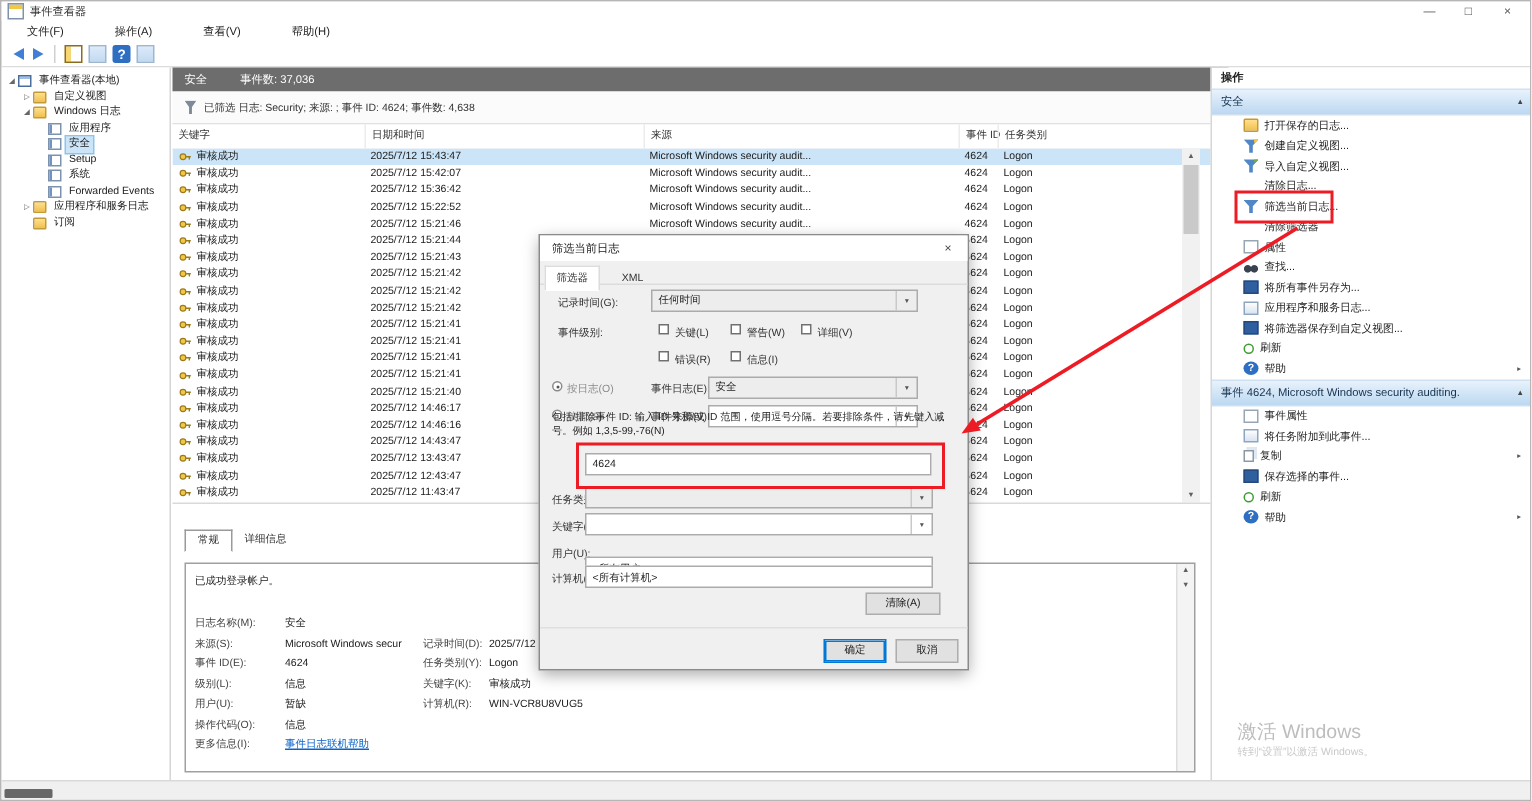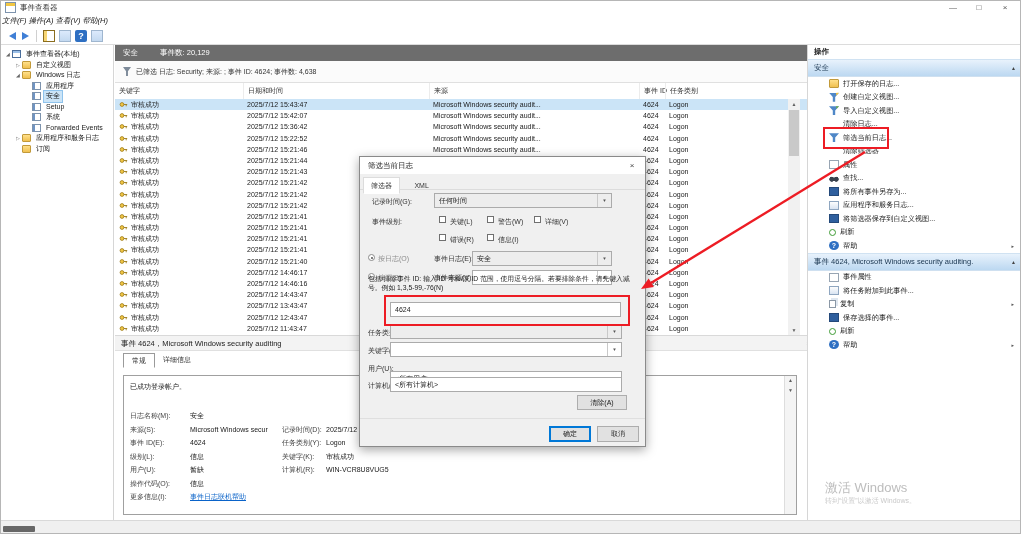--- a/index.html
+++ b/index.html
@@ -7,21 +7,21 @@
   #app{position:relative;width:1021px;height:534px;background:#fff;overflow:hidden;
        border:1px solid #b6b6b6;box-sizing:border-box;}
   
   .titlebar{position:absolute;left:0;top:0;width:100%;height:13px;background:#fff;display:flex;align-items:center;}
   .appicon{width:9px;height:9px;margin-left:4px;border:1px solid #7d93ad;
            background:linear-gradient(180deg,#f2c744 30%,#fff 30%);}
   .title-text{font-size:7.5px;color:#333;margin-left:4px;}
   .wctrls{position:absolute;right:2px;top:0;height:13px;display:flex;}
   .wbtn{width:26px;height:13px;text-align:center;font-size:8px;line-height:13px;color:#555;}
   .menubar{position:absolute;left:0;top:13px;width:100%;height:13px;display:flex;align-items:center;}
-  .mitem{font-size:7.5px;color:#222;padding:0 1px;font-style:italic;}
+  .mitem{font-size:7.5px;color:#222;padding:0 17px;}
   .toolbar{position:absolute;left:0;top:26px;width:100%;height:18px;border-bottom:1px solid #dcdcdc;
            display:flex;align-items:center;padding-left:5px;box-sizing:border-box;}
   .arr{width:0;height:0;margin:0 3px;}
   .arr-left{border-top:4px solid transparent;border-bottom:4px solid transparent;border-right:7px solid #3f7fd6;}
   .arr-right{border-top:4px solid transparent;border-bottom:4px solid transparent;border-left:7px solid #3f7fd6;}
   .tsep{width:1px;height:12px;background:#d0d0d0;margin:0 4px;}
   .tb-i{width:12px;height:12px;margin:0 2px;display:inline-block;box-sizing:border-box;}
   .tb-doc{border:1px solid #8a6d1f;background:linear-gradient(90deg,#f7d674 32%,#fff 32%);}
   .tb-grid{border:1px solid #9fb6cf;background:linear-gradient(#dceafc,#c3d9f0);}
   .tb-help{background:#2e6fc2;border-radius:2px;color:#fff;font-size:9px;font-weight:bold;text-align:center;line-height:12px;}
@@ -217,21 +217,21 @@
       </div>
       <div class="trow" style="padding-left: 13px;">
         <span class="exp"></span>
         <span class="ti ti-folder"></span>
         <span class="tlabel">订阅</span>
       </div>
     </div>
 
   <div class="pane-title">
     <span>安全</span>
-    <span class="cnt">事件数: 20,129</span>
+    <span class="cnt">事件数: 37,036</span>
   </div>
   <div class="filterbar">
     <span class="funnel"></span>
     <span>已筛选 日志: Security; 来源: ; 事件 ID: 4624; 事件数: 4,638</span>
   </div>
   <div class="lheader">
     <span>关键字</span>
     <span>日期和时间</span>
     <span>来源</span>
     <span>事件 ID</span>
@@ -555,24 +555,20 @@
       </div>
     </div>
   <div class="vscroll">
     <span class="sa" style="top:0;">▲</span>
     <span class="thumb"></span>
     <span class="sa" style="bottom:0;">▼</span>
   </div>
   <div class="splitter"></div>
 
   <div class="details">
-    <div class="dheader">
-      <span>事件 4624，Microsoft Windows security auditing</span>
-      <span class="dclose">×</span>
-    </div>
     <div class="dtabs">
       <span class="dtab2 active">常规</span>
       <span class="dtab2">详细信息</span>
     </div>
     <div class="dbox">
       <div class="ddesc">已成功登录帐户。</div>
       <div class="dgrid" id="detail-fields">
           <span class="lab">日志名称(M):</span>
           <span>安全</span>
           <span class="lab"></span>

